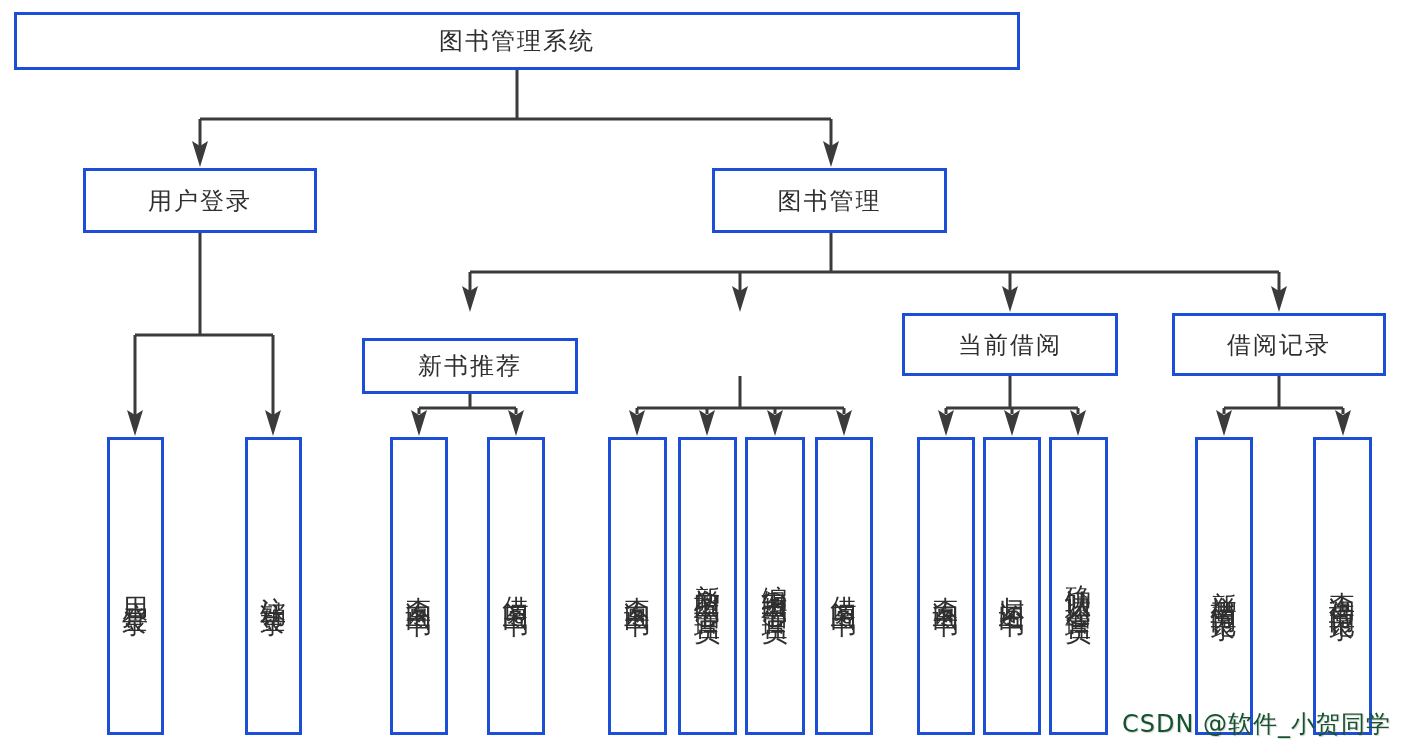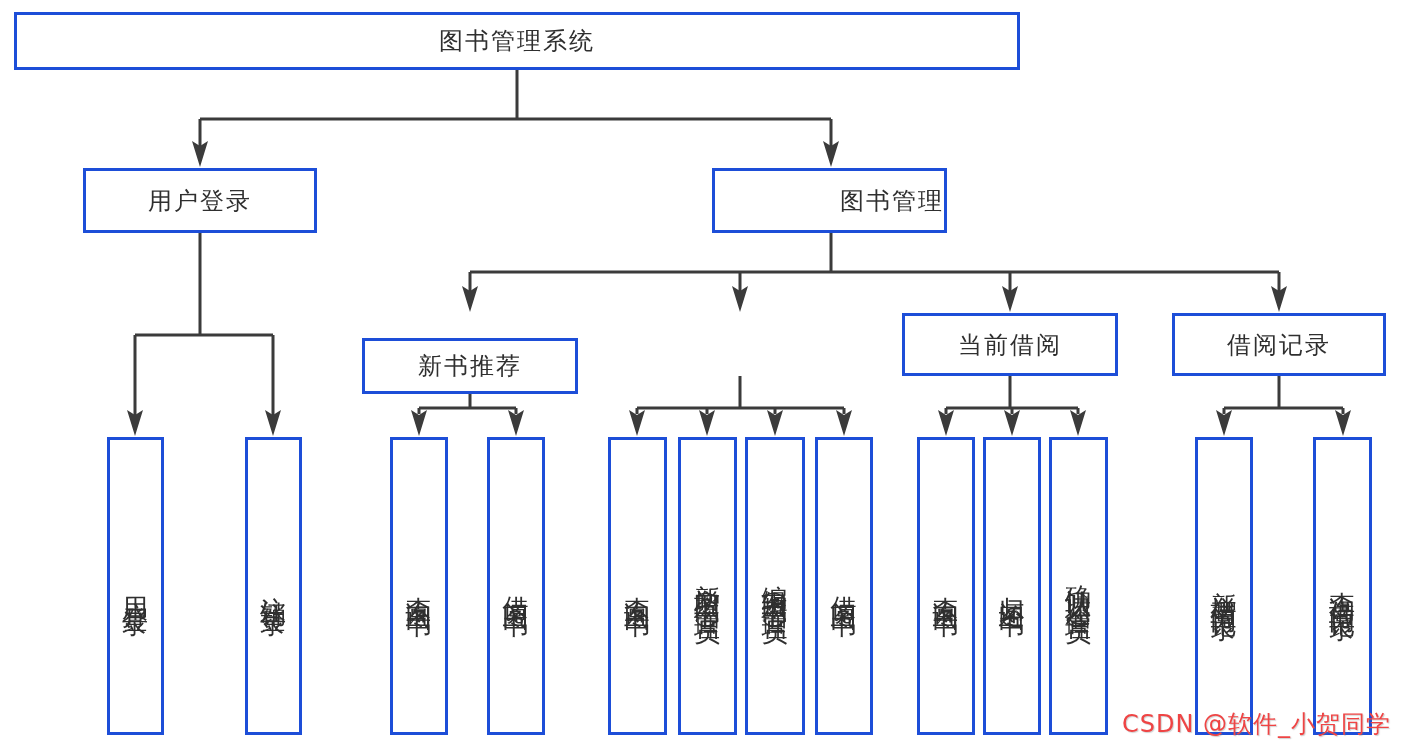--- a/index.html
+++ b/index.html
@@ -44,21 +44,21 @@
     letter-spacing: 5px;
     line-height: 1;
   }
   .watermark {
     position: absolute;
     right: 14px;
     top: 708px;
     z-index: 3;
     font-size: 24px;
     letter-spacing: 1px;
-    color: #ef4444;
+    color: #14532d;
     text-shadow: 1px 1px 1px rgba(120,120,120,0.35);
     white-space: nowrap;
   }
 </style>
 </head>
 <body>
 
 <div class="canvas">
 
   <svg class="connectors" width="1405" height="747" viewBox="0 0 1405 747">
@@ -101,21 +101,21 @@
     </g>
   </svg>
 
   <div class="node h-node" style="left:14px; top:12px; width:1006px; height:58px;">
     <span>图书管理系统</span>
   </div>
 
   <div class="node h-node" style="left:83px; top:168px; width:234px; height:65px;">
     <span>用户登录</span>
   </div>
-  <div class="node h-node" style="left:712px; top:168px; width:235px; height:65px;justify-content:flex-end;">
+  <div class="node h-node" style="left:712px; top:168px; width:235px; height:65px;">
     <span>图书管理</span>
   </div>
 
   <div class="node h-node" style="left:362px; top:313px; width:216px; height:56px;margin-top:25px;">
     <span>新书推荐</span>
   </div>
   <div class="node h-node" style="left:902px; top:313px; width:216px; height:63px;">
     <span>当前借阅</span>
   </div>
   <div class="node h-node" style="left:1172px; top:313px; width:214px; height:63px;">

